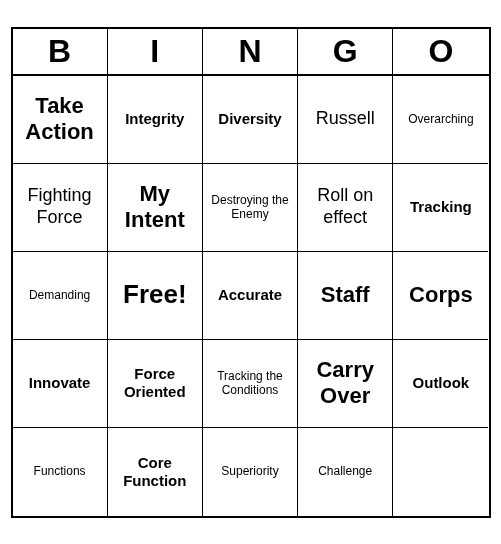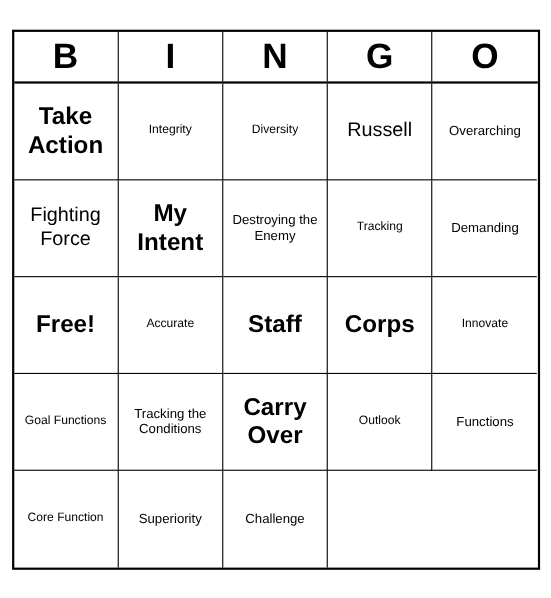--- a/index.html
+++ b/index.html
@@ -53,23 +53,23 @@
     }
     .bingo-cell:nth-child(n+21) {
       border-bottom: none;
     }
     .bingo-cell span {
       display: block;
       line-height: 1.2;
     }
     .size-xl { font-size: 22px; font-weight: bold; }
     .size-lg { font-size: 18px; font-weight: normal; }
-    .size-md { font-size: 11px; font-weight: normal; }
+    .size-md { font-size: 15px; font-weight: bold; }
     .size-sm { font-size: 12px; font-weight: normal; }
-    .size-free { font-size: 22px; font-weight: bold; }
+    .size-free { font-size: 26px; font-weight: bold; }
   </style>
 </head>
 <body>
 
 <div class="bingo-card">
   <div class="bingo-header">
   <div class="bingo-header-cell">B</div>
       <div class="bingo-header-cell">I</div>
       <div class="bingo-header-cell">N</div>
       <div class="bingo-header-cell">G</div>
@@ -94,20 +94,23 @@
       <div class="bingo-cell">
         <span class="size-lg">Fighting Force</span>
       </div>
       <div class="bingo-cell">
         <span class="size-xl">My Intent</span>
       </div>
       <div class="bingo-cell">
         <span class="size-sm">Destroying the Enemy</span>
       </div>
       <div class="bingo-cell">
+        <span class="size-lg">Roll on effect</span>
+      </div>
+      <div class="bingo-cell">
         <span class="size-md">Tracking</span>
       </div>
       <div class="bingo-cell">
         <span class="size-sm">Demanding</span>
       </div>
       <div class="bingo-cell">
         <span class="size-free">Free!</span>
       </div>
       <div class="bingo-cell">
         <span class="size-md">Accurate</span>
@@ -115,21 +118,21 @@
       <div class="bingo-cell">
         <span class="size-xl">Staff</span>
       </div>
       <div class="bingo-cell">
         <span class="size-xl">Corps</span>
       </div>
       <div class="bingo-cell">
         <span class="size-md">Innovate</span>
       </div>
       <div class="bingo-cell">
-        <span class="size-md">Goal Functions</span>
+        <span class="size-md">Force Oriented</span>
       </div>
       <div class="bingo-cell">
         <span class="size-sm">Tracking the Conditions</span>
       </div>
       <div class="bingo-cell">
         <span class="size-xl">Carry Over</span>
       </div>
       <div class="bingo-cell">
         <span class="size-md">Outlook</span>
       </div>

